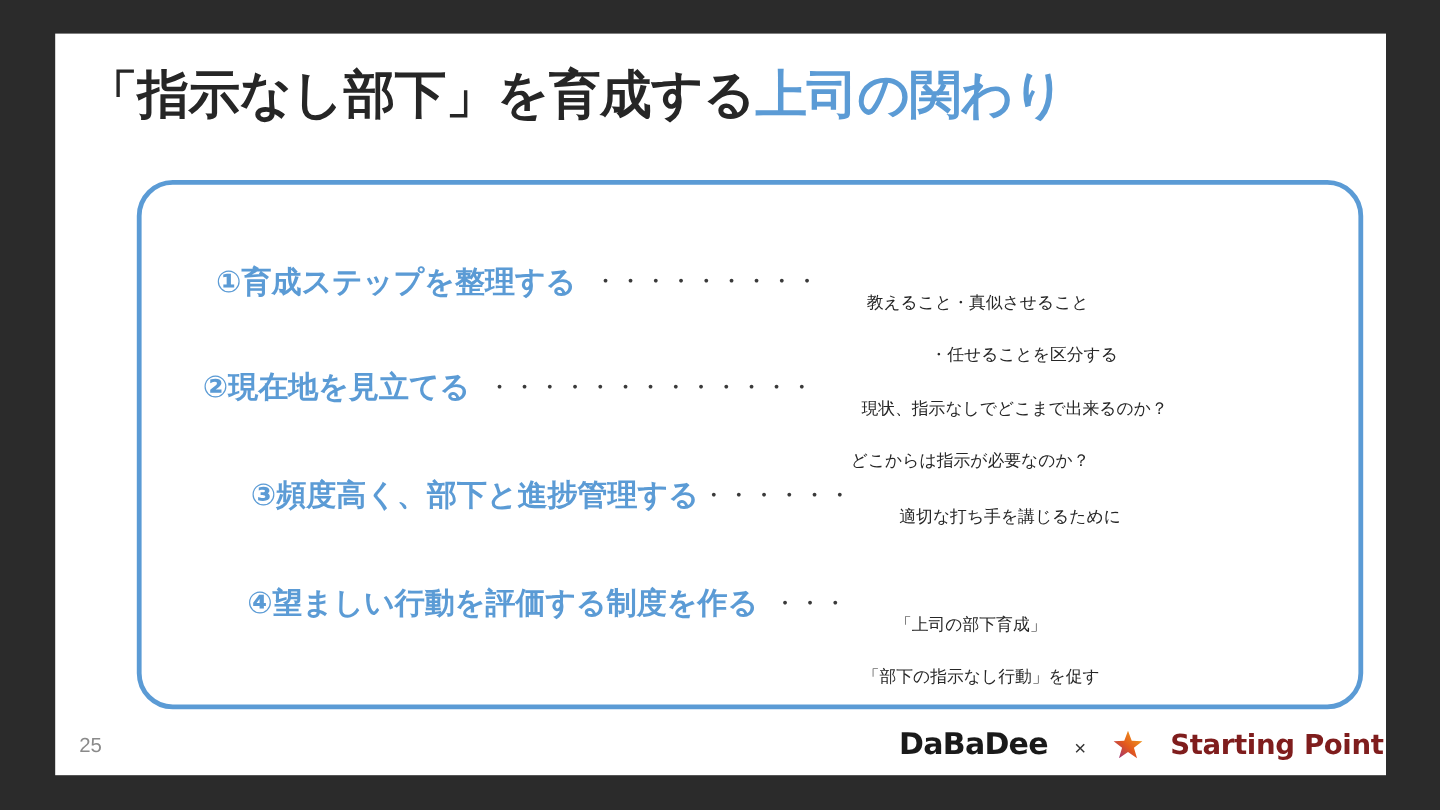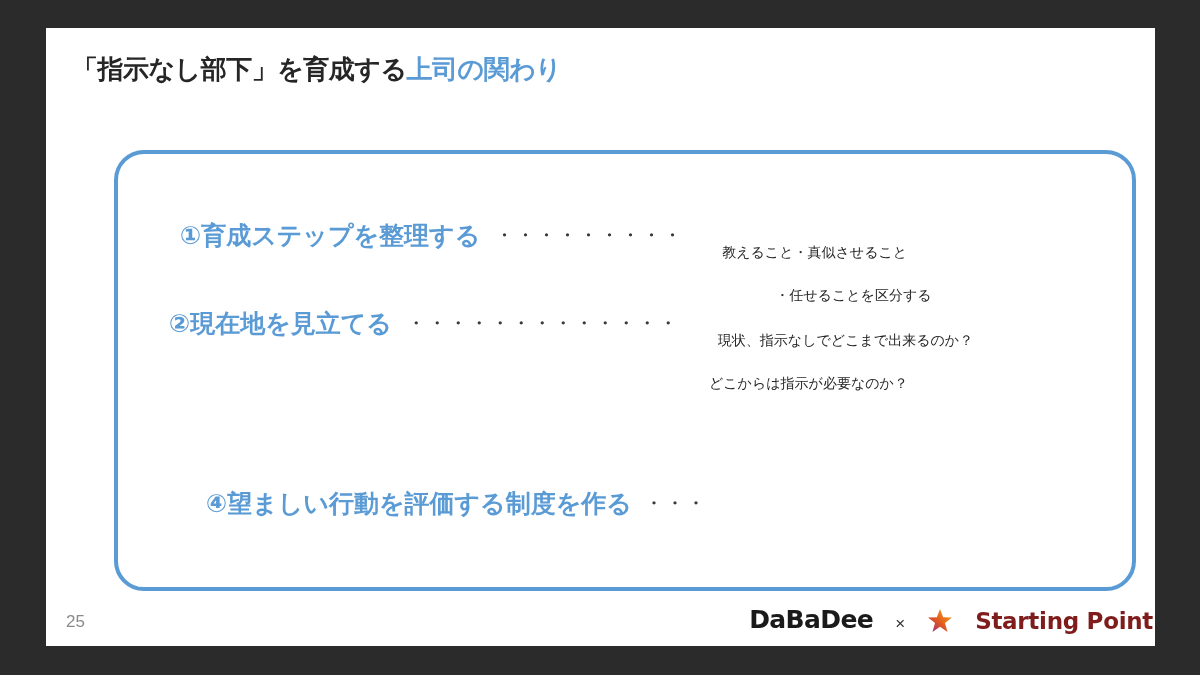--- a/index.html
+++ b/index.html
@@ -26,21 +26,21 @@
     width: 1109px;
     height: 618px;
     background: #ffffff;
   }
 
   
   .slide-title {
     position: absolute;
     left: 26px;
     top: 26px;
-    font-size: 26px;
+    font-size: 43px;
     font-weight: 700;
     letter-spacing: -0.5px;
     white-space: nowrap;
     line-height: 1.2;
   }
   .title-dark { color: #262626; }
   .title-accent { color: #5b9bd5; }
 
   
   .content-box {
@@ -183,24 +183,35 @@
 
       <div class="row row-2">
         <div class="row-heading">②現在地を見立てる</div>
         <div class="row-dots">・・・・・・・・・・・・・</div>
         <div class="row-desc">
           <span>現状、指示なしでどこまで出来るのか？</span>
           <span class="desc-line-2">どこからは指示が必要なのか？</span>
         </div>
       </div>
 
+      <div class="row row-3">
+        <div class="row-heading">③頻度高く、部下と進捗管理する</div>
+        <div class="row-dots">・・・・・・</div>
+        <div class="row-desc">
+          <span>適切な打ち手を講じるために</span>
+        </div>
+      </div>
 
       <div class="row row-4">
         <div class="row-heading">④望ましい行動を評価する制度を作る</div>
         <div class="row-dots">・・・</div>
+        <div class="row-desc">
+          <span>「上司の部下育成」</span>
+          <span class="desc-line-2">「部下の指示なし行動」を促す</span>
+        </div>
       </div>
 
     </div>
 
     <div class="page-number">25</div>
 
     <div class="footer-logos">
       <span class="logo-dabadee">DaBaDee</span>
       <span class="logo-cross">×</span>
       <span class="logo-star">

